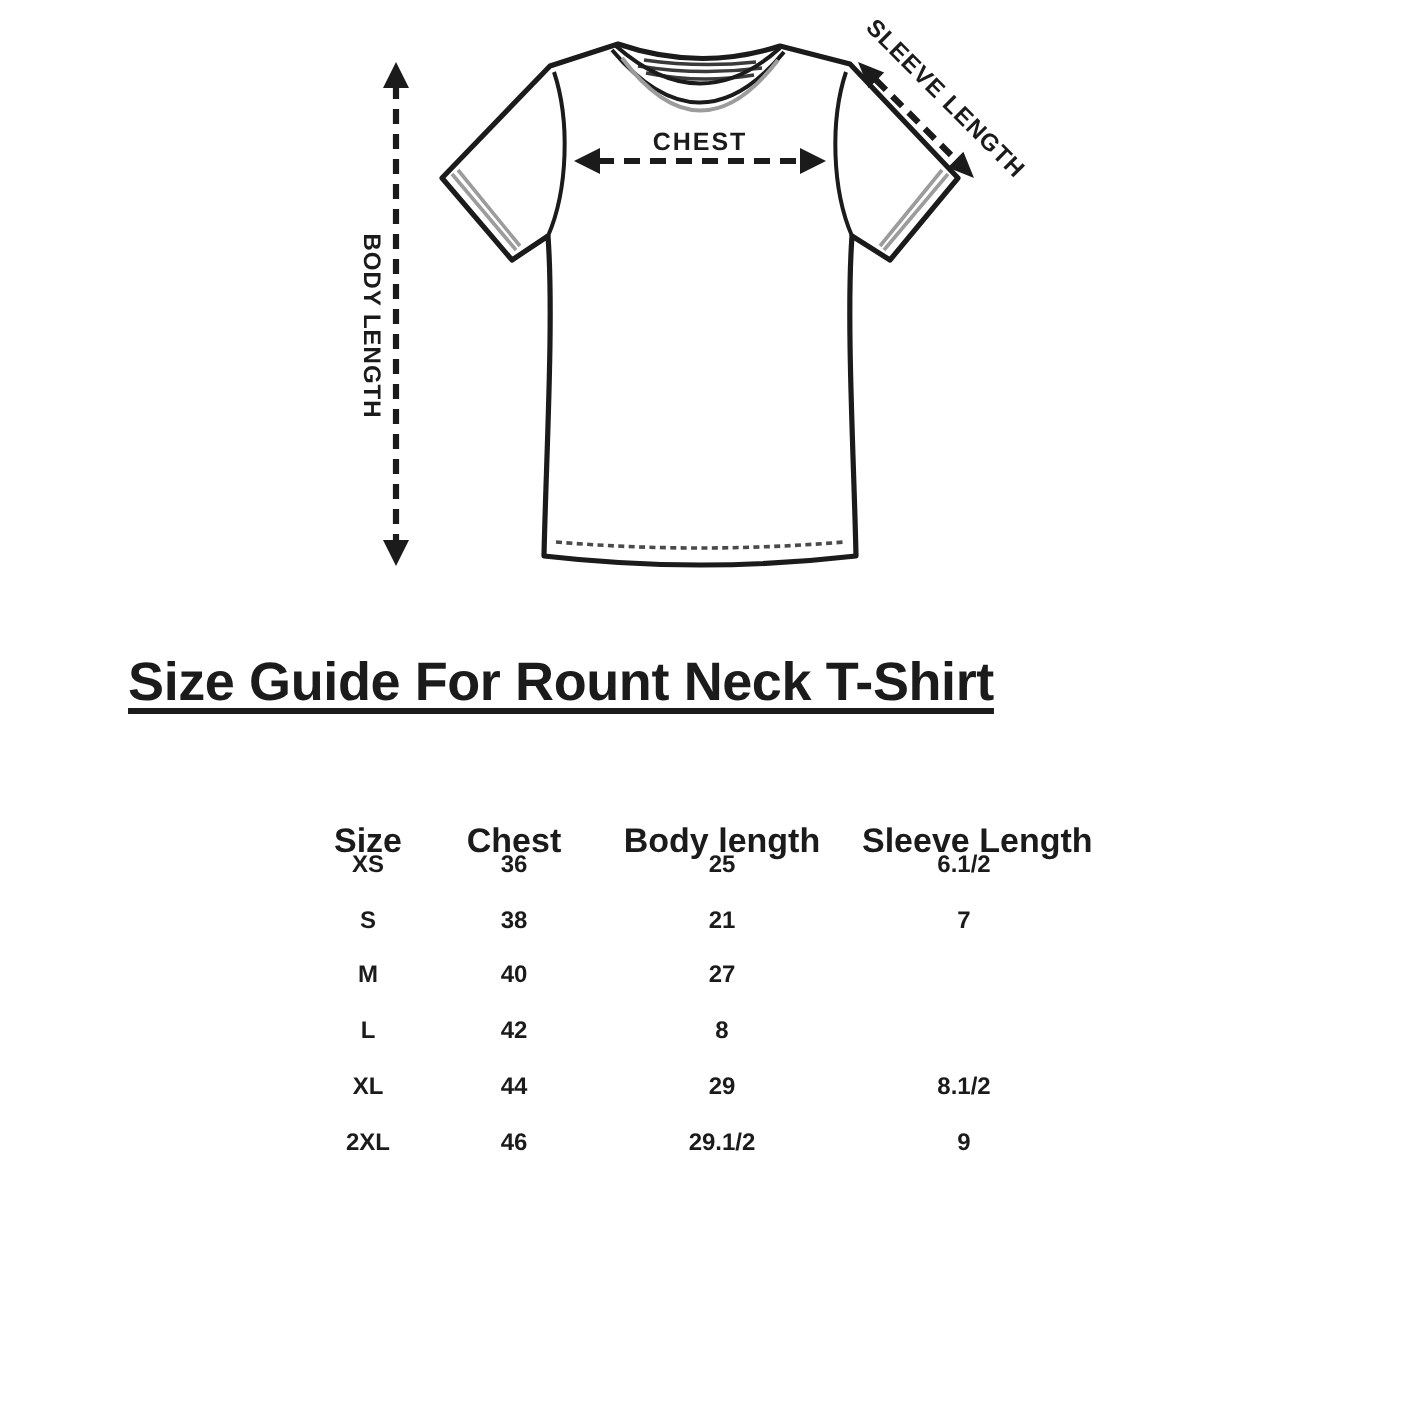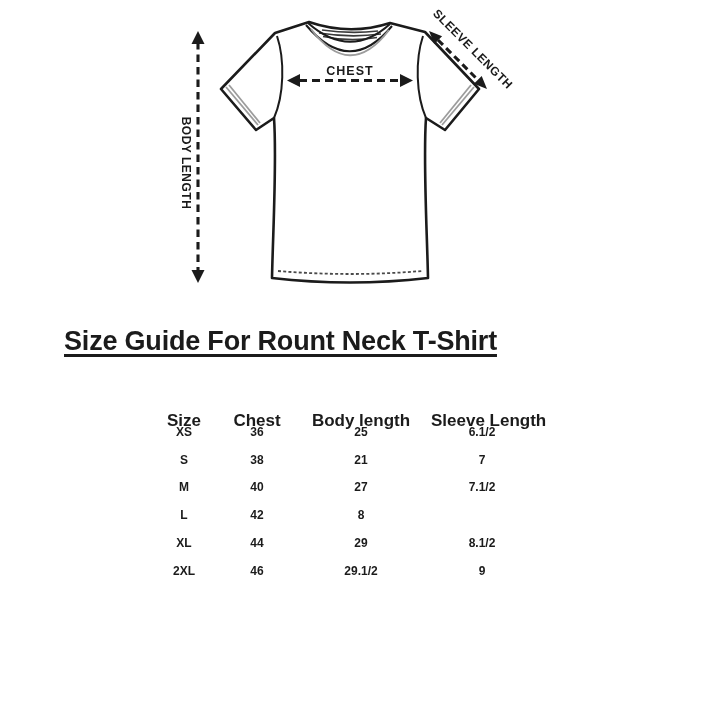--- a/index.html
+++ b/index.html
@@ -114,21 +114,20 @@
     <div class="trow">
       <span>S</span>
       <span>38</span>
       <span>21</span>
       <span>7</span>
     </div>
     <div class="trow">
       <span>M</span>
       <span>40</span>
       <span>27</span>
-      <span>7.1/2</span>
     </div>
     <div class="trow">
       <span>L</span>
       <span>42</span>
       <span>8</span>
     </div>
     <div class="trow">
       <span>XL</span>
       <span>44</span>
       <span>29</span>

